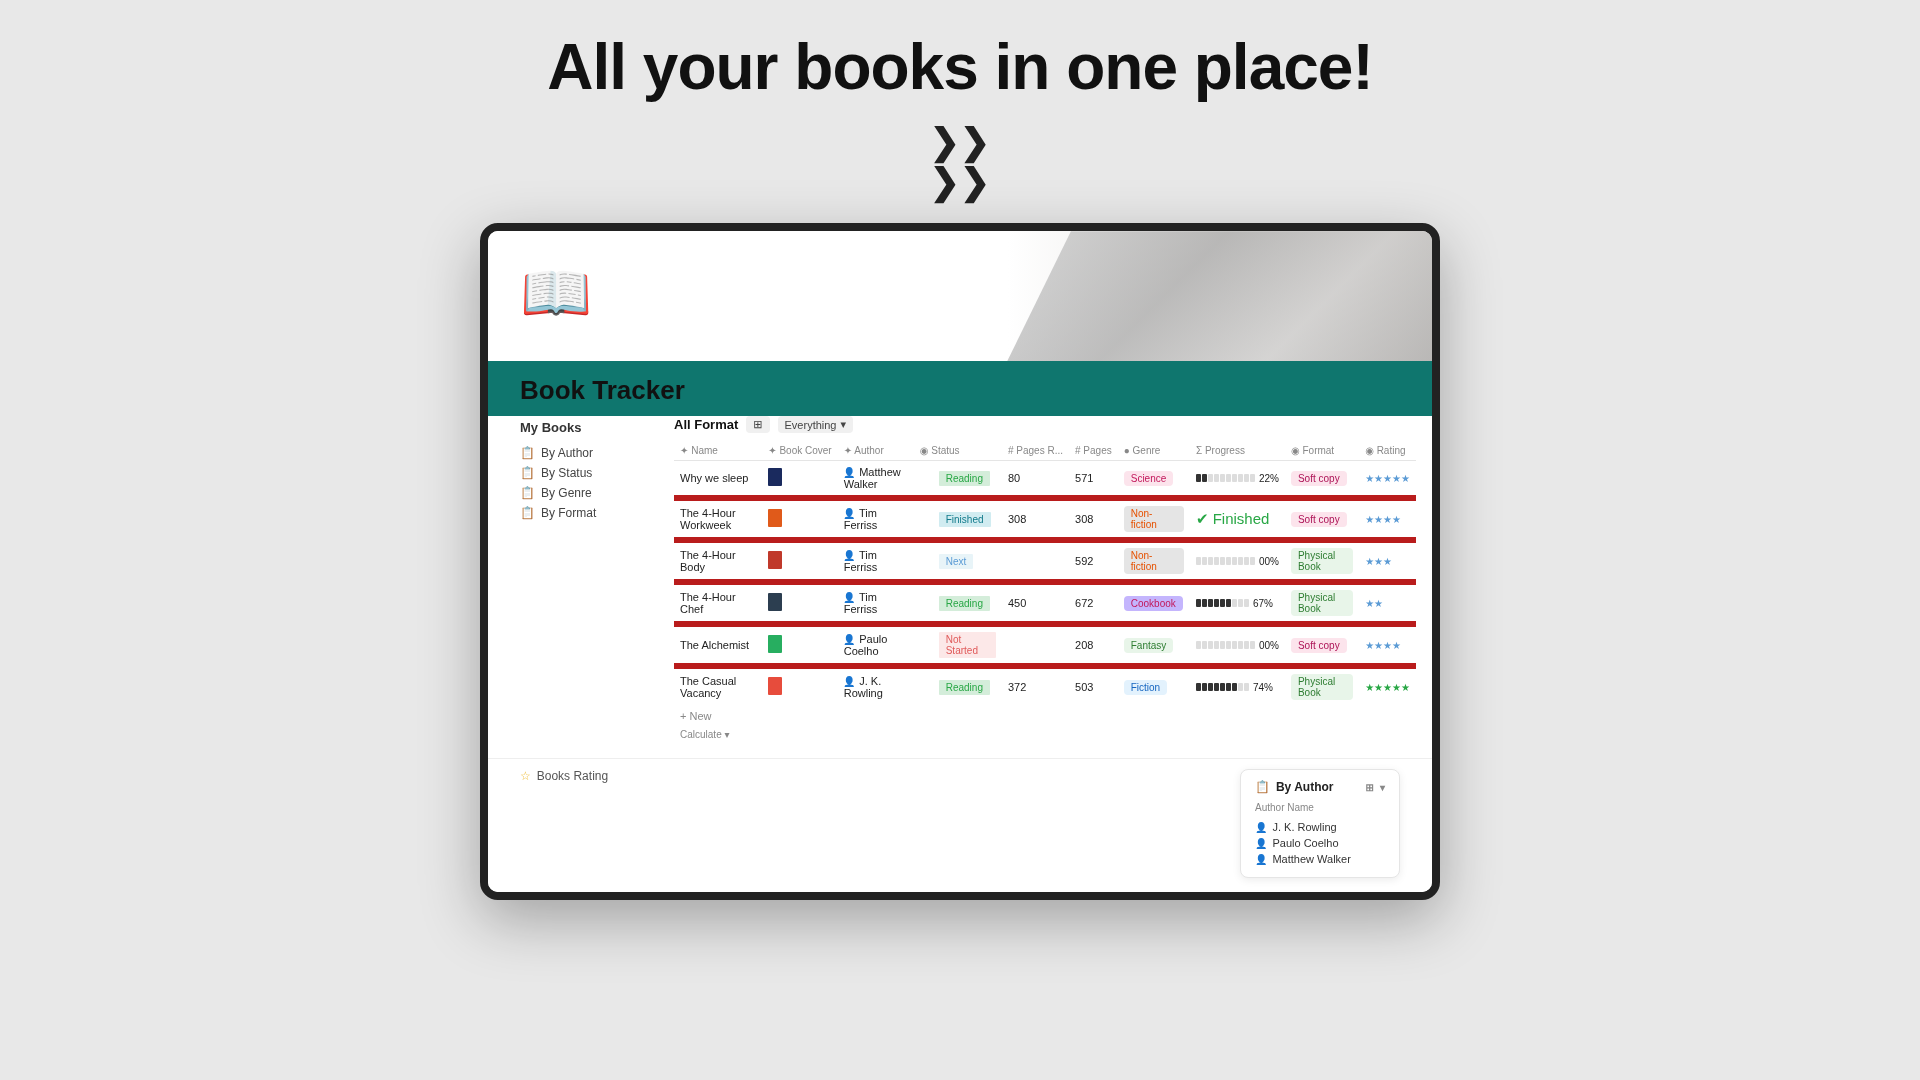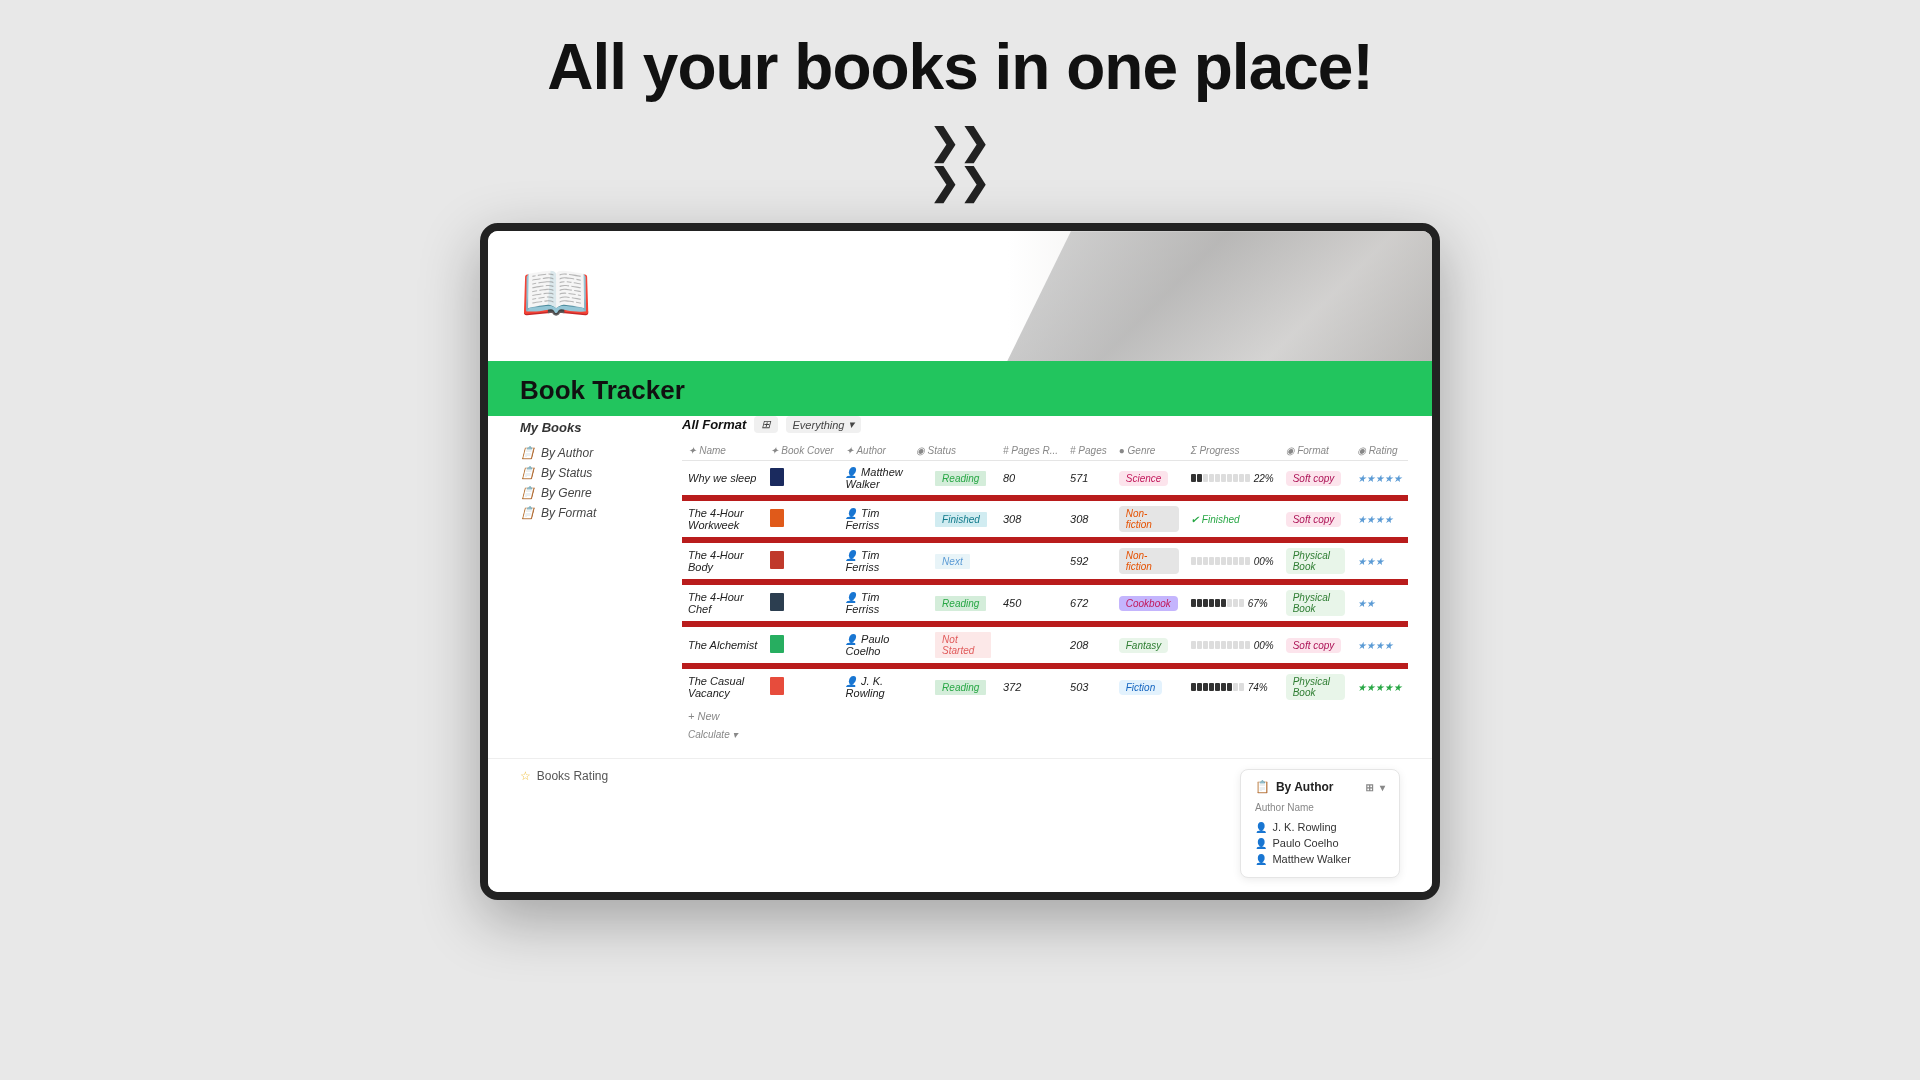--- a/index.html
+++ b/index.html
@@ -71,36 +71,35 @@
       position: absolute;
       left: 32px;
       top: 28px;
       font-size: 58px;
       color: #222;
     }
 
     
     .app-title-area {
       padding: 14px 32px 10px 32px;
-      background: #22c55e;
+      background: #0f766e;
     }
     .app-title {
       font-size: 26px;
       font-weight: 700;
       color: #111;
     }
 
     
     .main-content {
       display: flex;
       background: #fff;
-      padding: 0 24px 16px 32px;
-      gap: 32px;
+      padding: 0 16px 16px 32px;
+      gap: 24px;
       min-height: 340px;
-      font-style: italic;
     }
 
     
     .sidebar {
       width: 130px;
       flex-shrink: 0;
       padding-top: 4px;
     }
     .sidebar-section {
       font-size: 13px;
@@ -303,21 +302,21 @@
       gap: 5px;
       font-size: 11px;
       color: #333;
       padding: 2px 0;
     }
     .author-avatar {
       font-size: 10px;
       color: #888;
     }
 
-    .finished-check { color: #28a745; font-size: 10px; margin-top: 44px; }
+    .finished-check { color: #28a745; font-size: 15px; margin-top: 44px; }
   </style>
 </head>
 <body>
 
 <div class="headline">All your books in one place!</div>
 
 <div class="chevrons">
   <div class="chevron">❯❯</div>
   <div class="chevron">❯❯</div>
 </div>

